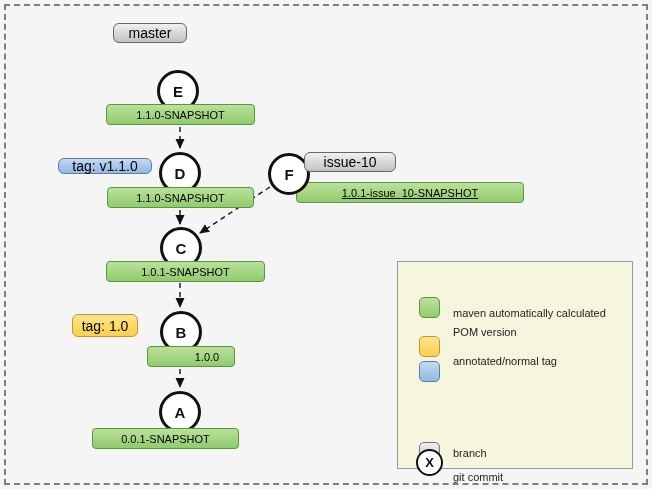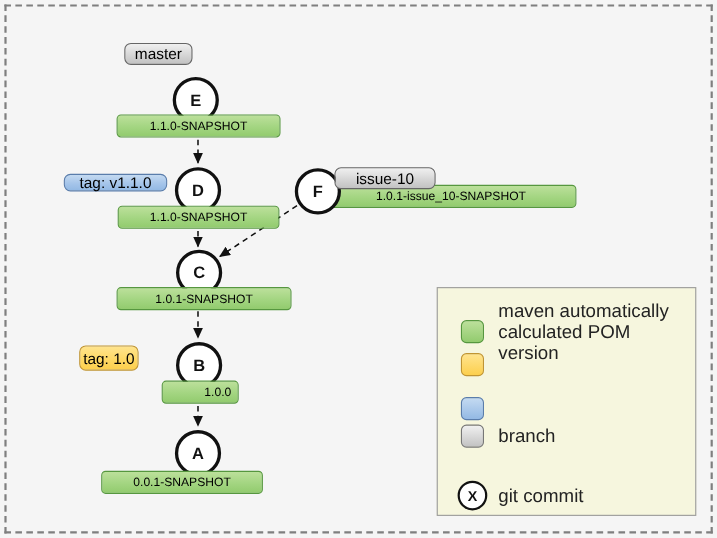--- a/index.html
+++ b/index.html
@@ -57,21 +57,21 @@
     position:absolute;left:21px;display:flex;align-items:center;gap:13px;
   }
   .swatch{
     width:21px;height:21px;box-sizing:border-box;border-radius:5px;flex:0 0 auto;
   }
   .swatch-green{background:linear-gradient(180deg,#bce09b,#92cb6e);border:1px solid #56973f;}
   .swatch-orange{background:linear-gradient(180deg,#ffe48e,#fccf4d);border:1px solid #c09533;}
   .swatch-blue{background:linear-gradient(180deg,#c4daf1,#93b9e4);border:1px solid #5a7dab;}
   .swatch-gray{background:linear-gradient(180deg,#f0f0f0,#c2c2c2);border:1px solid #777;}
   .legend-label{
-    font-size:17px;color:#222;line-height:19px;max-width:172px;
+    font-size:11px;color:#222;line-height:19px;max-width:172px;margin-top:31px;
   }
   .legend-commit{
     width:27px;height:27px;box-sizing:border-box;flex:0 0 auto;
     background:#fff;border:2.5px solid #111;border-radius:50%;
     display:flex;align-items:center;justify-content:center;
     font-weight:bold;font-size:13px;color:#111;margin-left:-3px;margin-right:-3px;
   }
 </style>
 </head>
 <body>
@@ -84,53 +84,54 @@
         <path d="M0,0 L10,4.5 L0,9 z" fill="#111"></path>
       </marker>
     </defs>
     <line class="edge" x1="180" y1="127" x2="180" y2="148" marker-end="url(#arrow)"></line>
     <line class="edge" x1="180" y1="210" x2="180" y2="224" marker-end="url(#arrow)"></line>
     <line class="edge" x1="270" y1="187" x2="200" y2="233" marker-end="url(#arrow)"></line>
     <line class="edge" x1="180" y1="283" x2="180" y2="307" marker-end="url(#arrow)"></line>
     <line class="edge" x1="180" y1="369" x2="180" y2="387" marker-end="url(#arrow)"></line>
   </svg>
 
-  <div class="badge version" style="left:296px;top:168px;width:228px;">1.0.1-issue_10-SNAPSHOT</div>
+  <div class="badge version" style="left:296px;top:182px;width:228px;text-decoration:underline;">1.0.1-issue_10-SNAPSHOT</div>
 
   <div class="commit" style="left:157px;top:70px;">E</div>
   <div class="commit" style="left:159px;top:152px;">D</div>
   <div class="commit" style="left:268px;top:153px;">F</div>
   <div class="commit" style="left:160px;top:227px;">C</div>
   <div class="commit" style="left:160px;top:311px;">B</div>
   <div class="commit" style="left:159px;top:391px;">A</div>
 
   <div class="badge version" style="left:106px;top:104px;width:149px;">1.1.0-SNAPSHOT</div>
   <div class="badge version" style="left:107px;top:187px;width:147px;">1.1.0-SNAPSHOT</div>
   <div class="badge version" style="left:106px;top:261px;width:159px;">1.0.1-SNAPSHOT</div>
-  <div class="badge version" style="left:147px;top:346px;width:70px;padding-left:32px;">1.0.0</div>
+  <div class="badge version" style="left:147px;top:346px;width:88px;padding-left:32px;">1.0.0</div>
   <div class="badge version" style="left:92px;top:428px;width:147px;">0.0.1-SNAPSHOT</div>
 
   <div class="badge tag-lightweight" style="left:58px;top:158px;width:94px;">tag: v1.1.0</div>
-  <div class="badge tag-annotated" style="left:72px;top:314px;width:54px;">tag: 1.0</div>
+  <div class="badge tag-annotated" style="left:72px;top:314px;width:66px;">tag: 1.0</div>
 
-  <div class="badge branch-badge" style="left:113px;top:39px;width:62px;">master</div>
+  <div class="badge branch-badge" style="left:113px;top:23px;width:74px;">master</div>
   <div class="badge branch-badge" style="left:304px;top:128px;width:92px;margin-top:24px;">issue-10</div>
 
   <div class="legend">
     <div class="legend-row" style="top:11px;">
       <span class="swatch swatch-green"></span>
       <span class="legend-label">maven automatically calculated POM version</span>
     </div>
     <div class="legend-row" style="top:59px;">
       <span class="swatch swatch-orange"></span>
+      <span class="legend-label">annotated/normal tag</span>
     </div>
     <div class="legend-row" style="top:99px;">
       <span class="swatch swatch-blue"></span>
     </div>
-    <div class="legend-row" style="top:124px;">
+    <div class="legend-row" style="top:151px;align-items:flex-end;">
       <span class="swatch swatch-gray"></span>
       <span class="legend-label">branch</span>
     </div>
     <div class="legend-row" style="top:175px;">
       <span class="legend-commit">X</span>
       <span class="legend-label">git commit</span>
     </div>
   </div>
 
   <div class="frame"></div>

